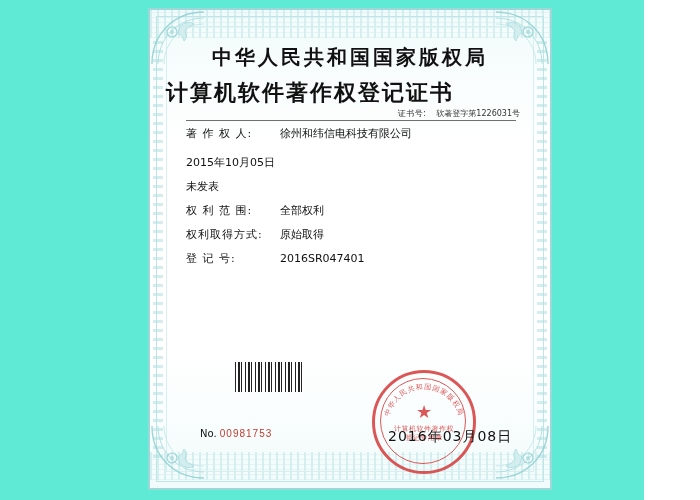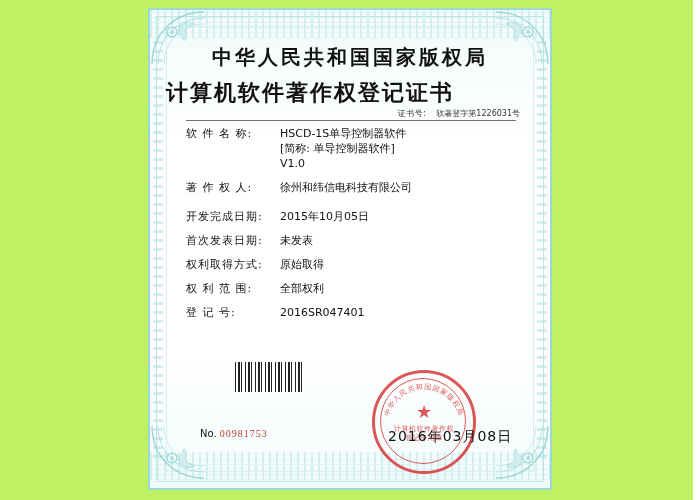--- a/index.html
+++ b/index.html
@@ -9,23 +9,23 @@
   }
   body {
     width: 700px;
     height: 500px;
     font-family: "Liberation Serif", serif;
     overflow: hidden;
   }
 
   #certificate {
     position: relative;
-    width: 693px;
+    width: 644px;
     height: 500px;
-    background: #bef264;
+    background: #5eead4;
   }
 
   
   .border-outer {
     position: absolute;
     left: 148px;
     top: 8px;
     width: 404px;
     height: 482px;
     border: 2px solid #9ed7d8;
@@ -241,21 +241,21 @@
   .footer-no {
     position: absolute;
     left: 200px;
     top: 428px;
     font-size: 10px;
     color: #111;
     font-family: "DejaVu Sans", sans-serif;
   }
   .footer-no .val {
     color: #c23b2e;
-    font-family: Liberation Serif, serif;
+    font-family: Liberation Sans, sans-serif;
     letter-spacing: 1px;
   }
   .footer-date {
     position: absolute;
     left: 388px;
     top: 428px;
     font-size: 14px;
     color: #111;
     font-family: "DejaVu Sans", sans-serif;
     letter-spacing: 1px;
@@ -321,44 +321,36 @@
 
   <div class="cert-no-row">
     <span class="label">证书号:</span>
     <span class="value">软著登字第1226031号</span>
   </div>
 
   <div class="divider"></div>
 
   <div class="fields">
     <div class="field-row">
-      <div class="field-label">软 件 名 称:</div>
-      <div class="field-value">HSCD-1S单导控制器软件
-[简称: 单导控制器软件]
-V1.0</div>
-    </div>
-    <div class="field-row">
       <div class="field-label">著 作 权 人:</div>
       <div class="field-value">徐州和纬信电科技有限公司</div>
     </div>
     <div class="field-row" style="margin-top:14px;">
-      <div class="field-label">开发完成日期:</div>
       <div class="field-value">2015年10月05日</div>
     </div>
     <div class="field-row">
-      <div class="field-label">首次发表日期:</div>
       <div class="field-value">未发表</div>
+    </div>
+    <div class="field-row">
+      <div class="field-label">权 利 范 围:</div>
+      <div class="field-value">全部权利</div>
     </div>
     <div class="field-row">
       <div class="field-label">权利取得方式:</div>
       <div class="field-value">原始取得</div>
-    </div>
-    <div class="field-row">
-      <div class="field-label">权 利 范 围:</div>
-      <div class="field-value">全部权利</div>
     </div>
     <div class="field-row">
       <div class="field-label">登 记 号:</div>
       <div class="field-value">2016SR047401</div>
     </div>
   </div>
 
 
   <div class="barcode"></div>
 

